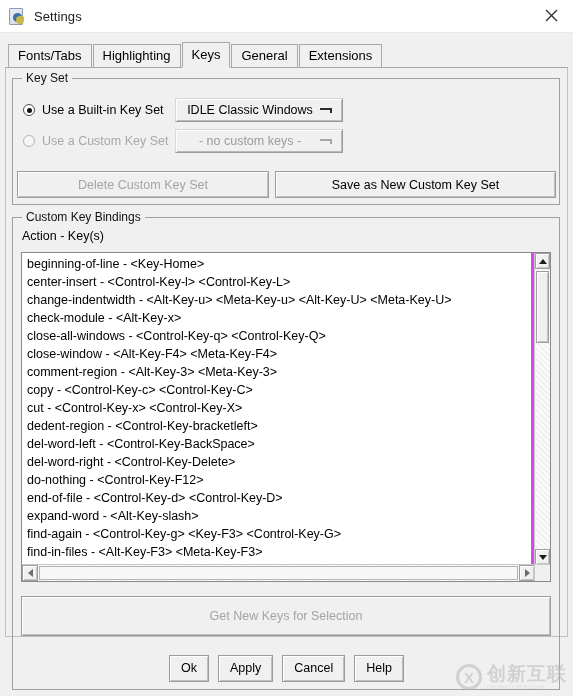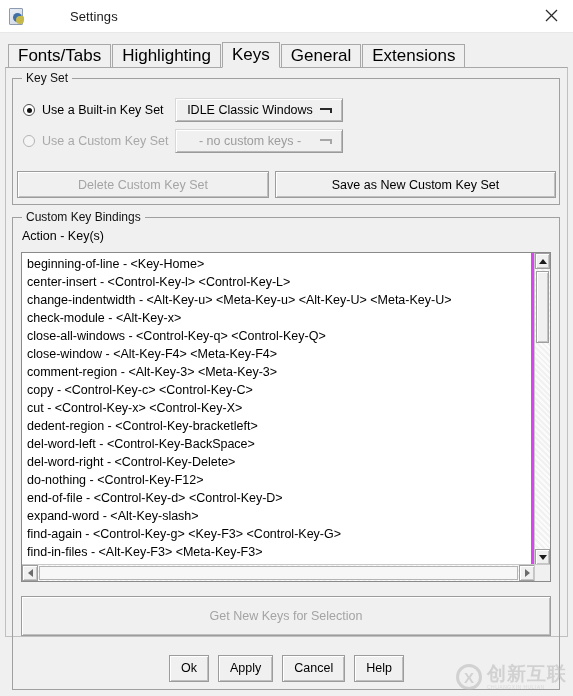--- a/index.html
+++ b/index.html
@@ -53,21 +53,20 @@
     position: absolute;
     left: 7px; top: 8px;
     width: 8px; height: 8px;
     background: #c7b84a;
     border-radius: 50% 20% 50% 50%;
   }
   .title-text {
     font-size: 13px;
     color: #1a1a1a;
     letter-spacing: .1px;
-    margin-left: 36px;
   }
   .close-btn {
     position: absolute;
     right: 0; top: 0;
     width: 44px; height: 31px;
     display: flex;
     align-items: center;
     justify-content: center;
     color: #2b2b2b;
     font-size: 15px;
@@ -80,21 +79,21 @@
   .tabstrip {
     height: 35px;
     background: #f0f0f0;
     display: flex;
     align-items: flex-end;
     padding-left: 8px;
     box-sizing: border-box;
     position: relative;
   }
   .tab {
-    font-size: 17px;
+    font-size: 13px;
     padding: 4px 9px 5px 9px;
     margin-right: 1px;
     background: #f0f0f0;
     border-left: 1px solid #a8a8a8;
     border-top: 1px solid #a8a8a8;
     border-right: 1px solid #a8a8a8;
     border-bottom: 1px solid #a8a8a8;
     position: relative;
     top: 0;
     cursor: default;

